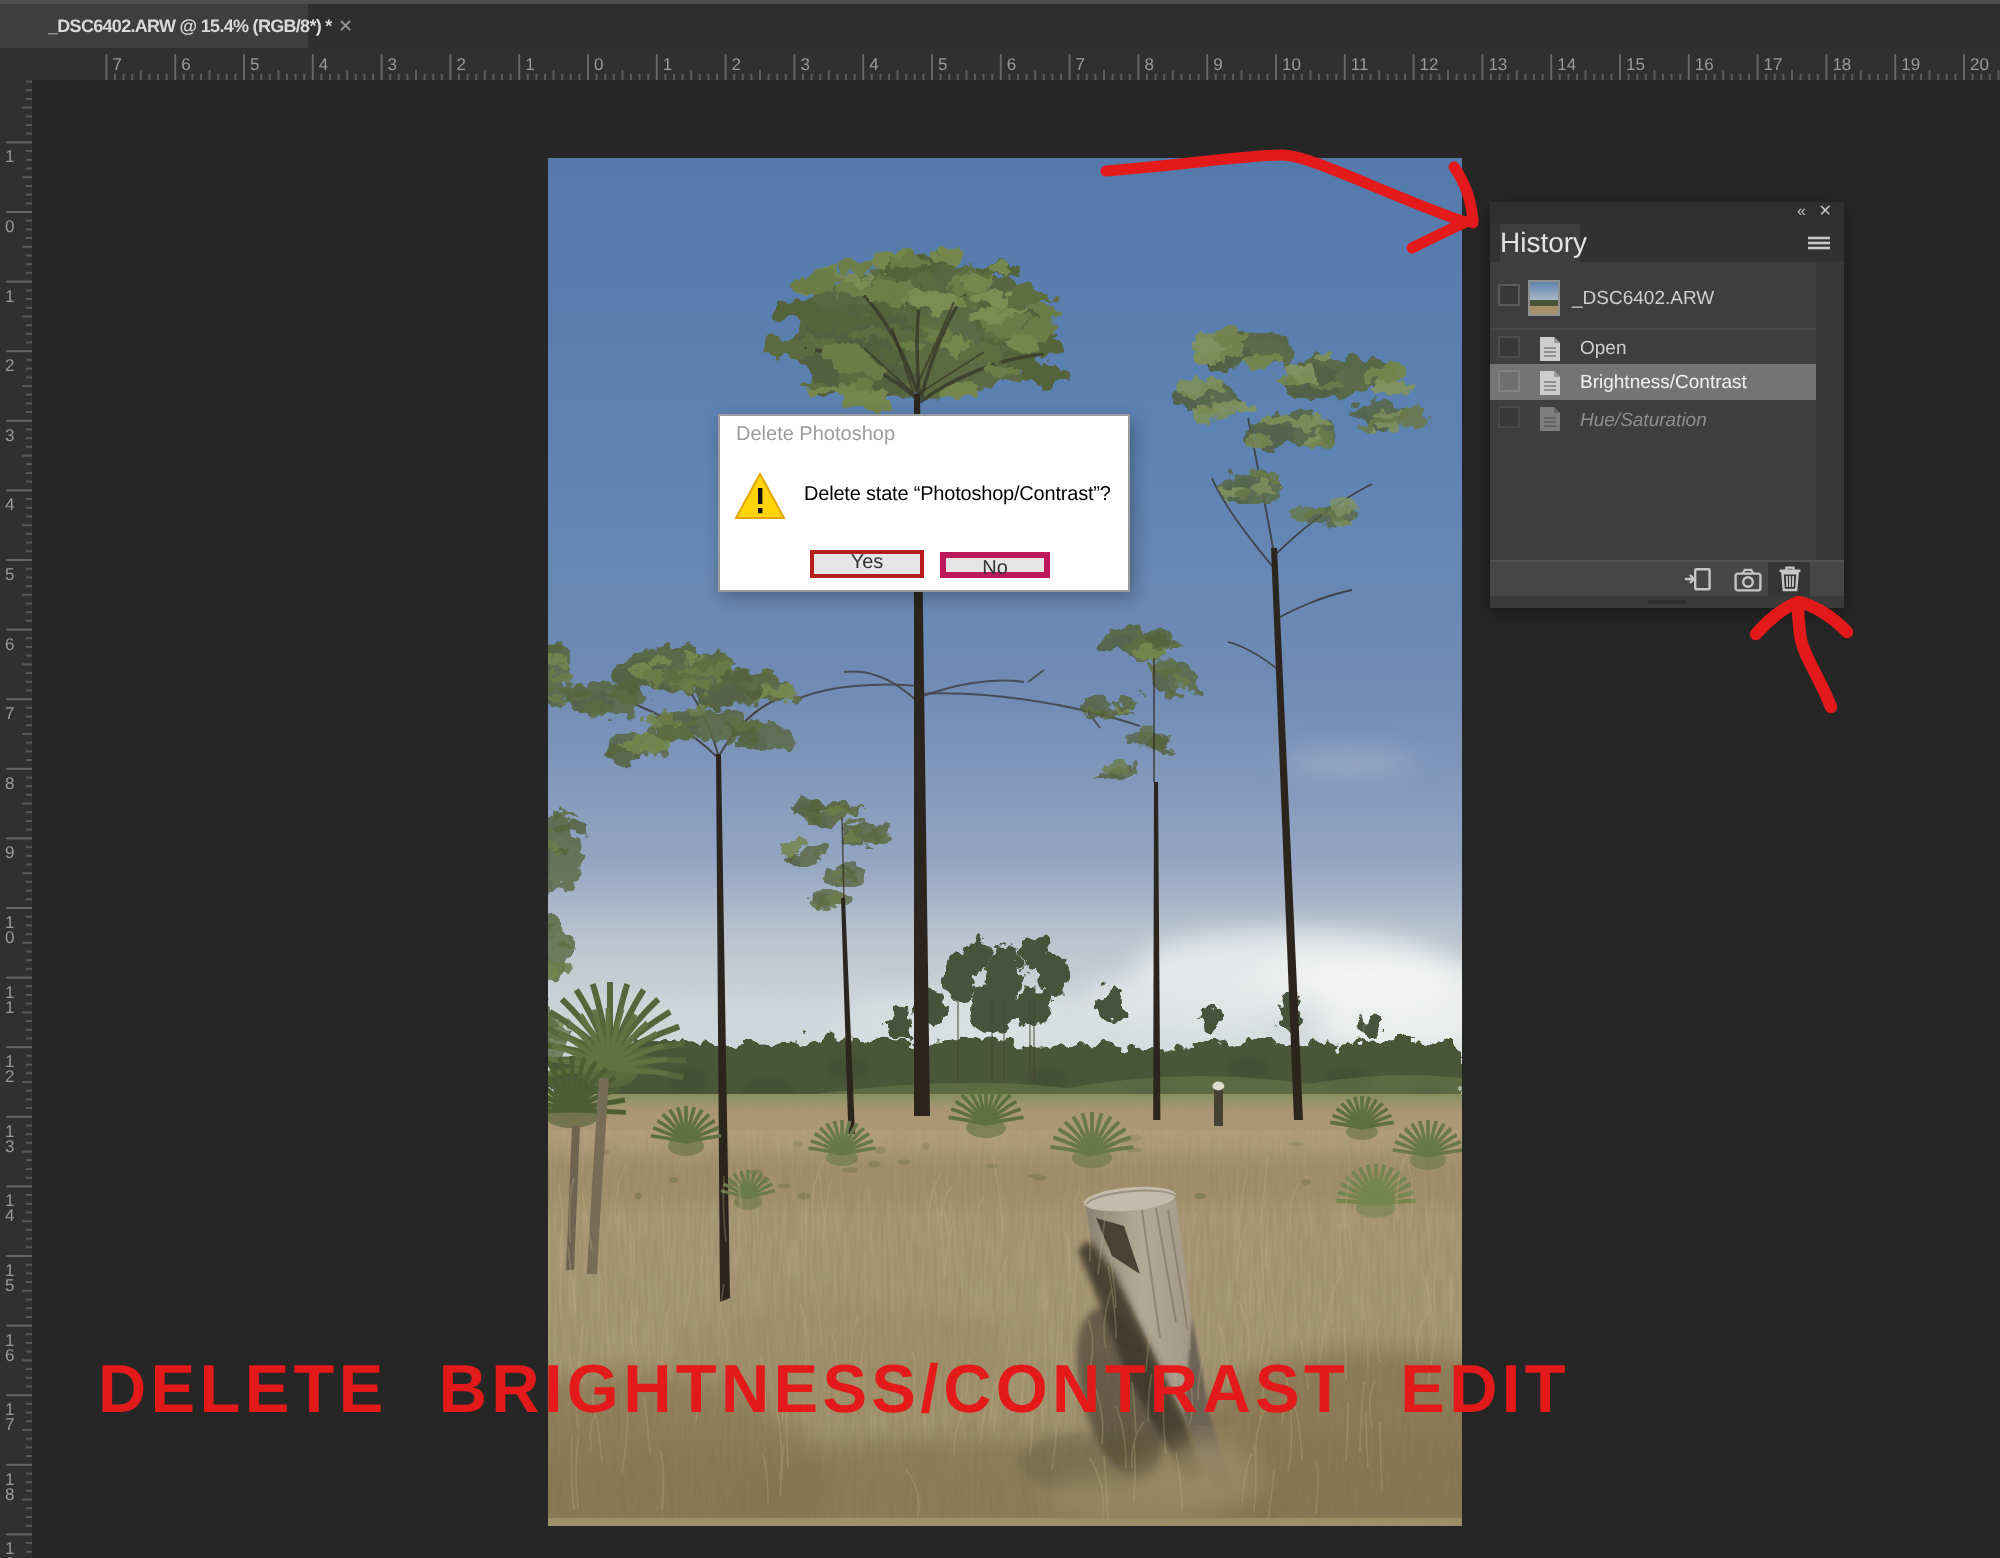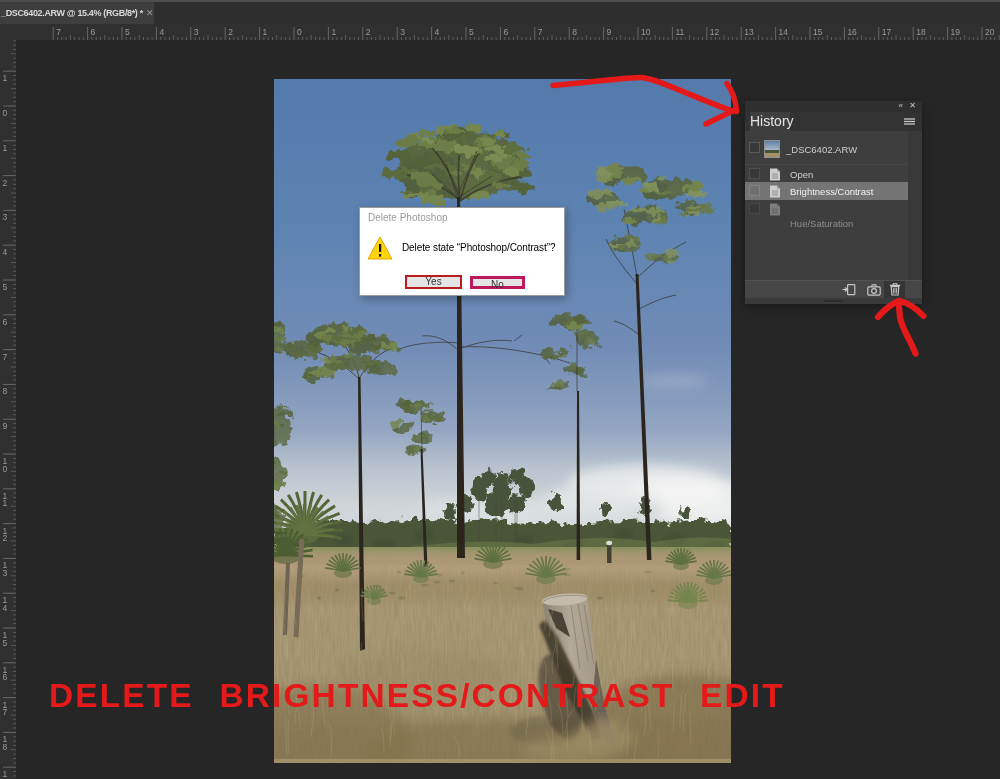--- a/index.html
+++ b/index.html
@@ -1,18 +1,18 @@
 <!DOCTYPE html>
 <html><head><meta charset="utf-8"><style>
 * { margin:0; padding:0; box-sizing:border-box; }
 body { width:1000px; height:779px; background:#262626; overflow:hidden; position:relative;
        font-family:"Liberation Sans",sans-serif; }
 </style></head><body>
 <div style="position:absolute;left:0;top:0;width:1000px;height:24px;background:#2e2e2e;border-top:2px solid #4e4e4e"></div>
-<div style="position:absolute;left:0;top:2px;width:154px;height:22px;background:#3e3e3e;color:#d9d9d9;font-size:9px;font-weight:bold;line-height:22px;padding-left:1px;white-space:nowrap;letter-spacing:-0.35px">_DSC6402.ARW @ 15.4% (RGB/8*) * <span style="color:#9a9a9a;font-weight:normal;margin-left:1px">✕</span></div>
+<div style="position:absolute;left:0;top:2px;width:154px;height:22px;background:#3e3e3e;color:#d9d9d9;font-size:9px;font-weight:bold;line-height:22px;padding-left:24px;white-space:nowrap;letter-spacing:-0.35px">_DSC6402.ARW @ 15.4% (RGB/8*) * <span style="color:#9a9a9a;font-weight:normal;margin-left:1px">✕</span></div>
 <svg width="984" height="16" style="position:absolute;left:16px;top:24px">
     <rect width="984" height="16" fill="#303030"></rect>
     <line x1="37.2" y1="3" x2="37.2" y2="16" stroke="#666666" stroke-width="1"></line>
     <text x="40.2" y="11" font-size="8.5" fill="#9a9a9a">7</text>
     <line x1="41.5" y1="13" x2="41.5" y2="16" stroke="#5c5c5c" stroke-width="1"></line>
     <line x1="45.8" y1="13" x2="45.8" y2="16" stroke="#5c5c5c" stroke-width="1"></line>
     <line x1="50.1" y1="13" x2="50.1" y2="16" stroke="#5c5c5c" stroke-width="1"></line>
     <line x1="54.4" y1="11" x2="54.4" y2="16" stroke="#5c5c5c" stroke-width="1"></line>
     <line x1="58.7" y1="13" x2="58.7" y2="16" stroke="#5c5c5c" stroke-width="1"></line>
     <line x1="63.0" y1="13" x2="63.0" y2="16" stroke="#5c5c5c" stroke-width="1"></line>
@@ -1499,21 +1499,21 @@
     </svg>
     <div style="position:absolute;left:45px;top:85px;color:#f2f2f2;font-size:9.5px">Brightness/Contrast</div>
     <div style="position:absolute;left:4px;top:102px;width:11px;height:11px;background:#383838;border:1px solid #484848"></div>
     <svg width="12" height="13" style="position:absolute;left:24px;top:102px;opacity:0.45" viewBox="0 0 12 13">
       <path d="M1,0.5 L8,0.5 L11,3.5 L11,12.5 L1,12.5 Z" fill="#cdcdcd"></path>
       <path d="M8,0.5 L8,3.5 L11,3.5 Z" fill="#9a9a9a"></path>
       <line x1="3" y1="6" x2="9" y2="6" stroke="#8b8b8b" stroke-width="0.9"></line>
       <line x1="3" y1="8" x2="9" y2="8" stroke="#8b8b8b" stroke-width="0.9"></line>
       <line x1="3" y1="10" x2="9" y2="10" stroke="#8b8b8b" stroke-width="0.9"></line>
     </svg>
-    <div style="position:absolute;left:45px;top:117px;color:#8e8e8e;font-size:9.5px;">Hue/Saturation</div>
+    <div style="position:absolute;left:45px;top:104px;color:#8e8e8e;font-size:9.5px;font-style:italic">Hue/Saturation</div>
     <div style="position:absolute;left:0;top:179px;width:177px;height:18px;background:#464646;border-top:1px solid #515151">
       <svg width="14" height="13" style="position:absolute;left:97px;top:2px" viewBox="0 0 14 13">
         <rect x="5.6" y="1.6" width="7.2" height="10" rx="0.5" fill="none" stroke="#c6c6c6" stroke-width="1.2"></rect>
         <path d="M0.5,6.5 L4.5,6.5 M3,4.5 L5,6.5 L3,8.5" stroke="#c6c6c6" stroke-width="1.2" fill="none"></path>
       </svg>
       <svg width="14" height="12" style="position:absolute;left:122px;top:3px" viewBox="0 0 14 12">
         <rect x="0.8" y="2.8" width="12.4" height="8.4" rx="1.2" fill="none" stroke="#c6c6c6" stroke-width="1.2"></rect>
         <path d="M4.5,2.8 L5.3,0.9 L8.7,0.9 L9.5,2.8" fill="none" stroke="#c6c6c6" stroke-width="1.1"></path>
         <circle cx="7" cy="7" r="2.4" fill="none" stroke="#c6c6c6" stroke-width="1.2"></circle>
       </svg>

